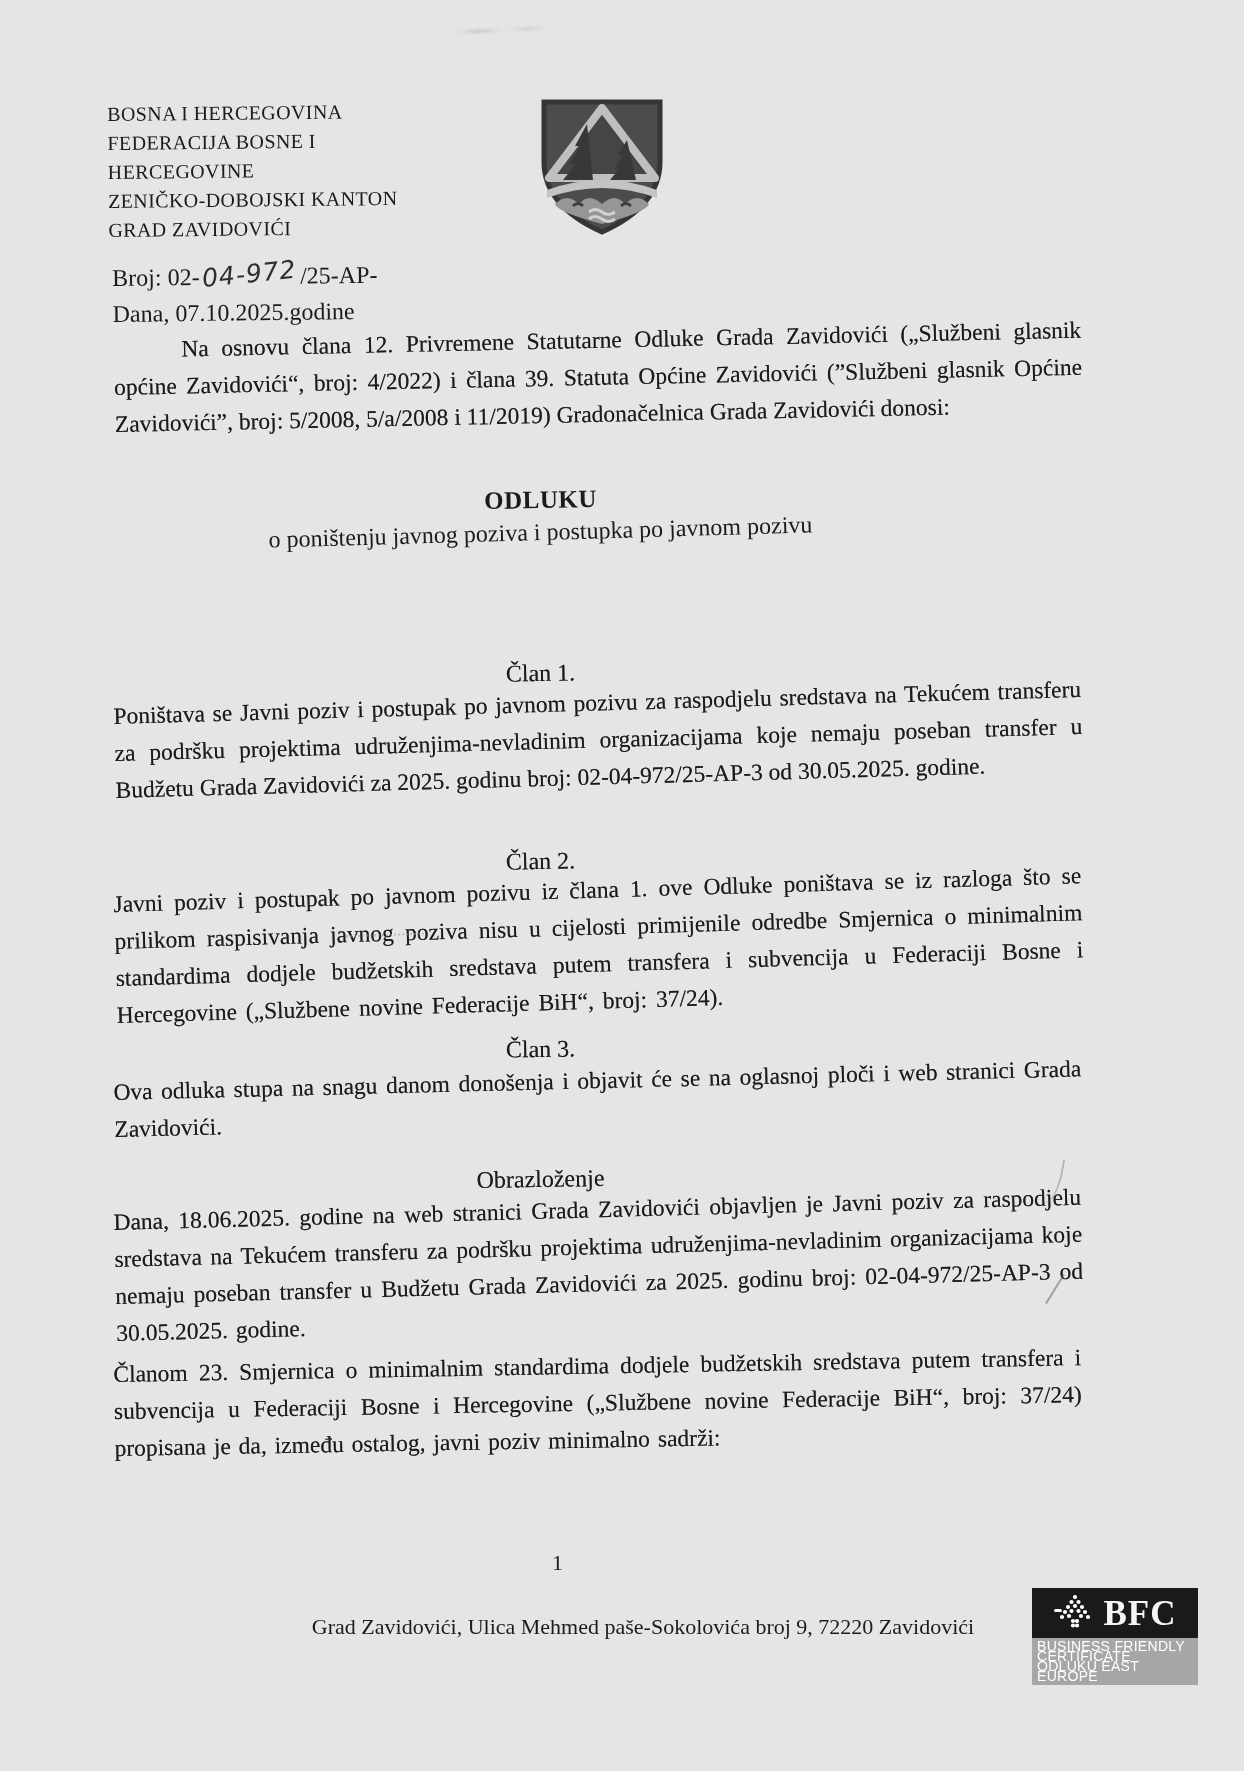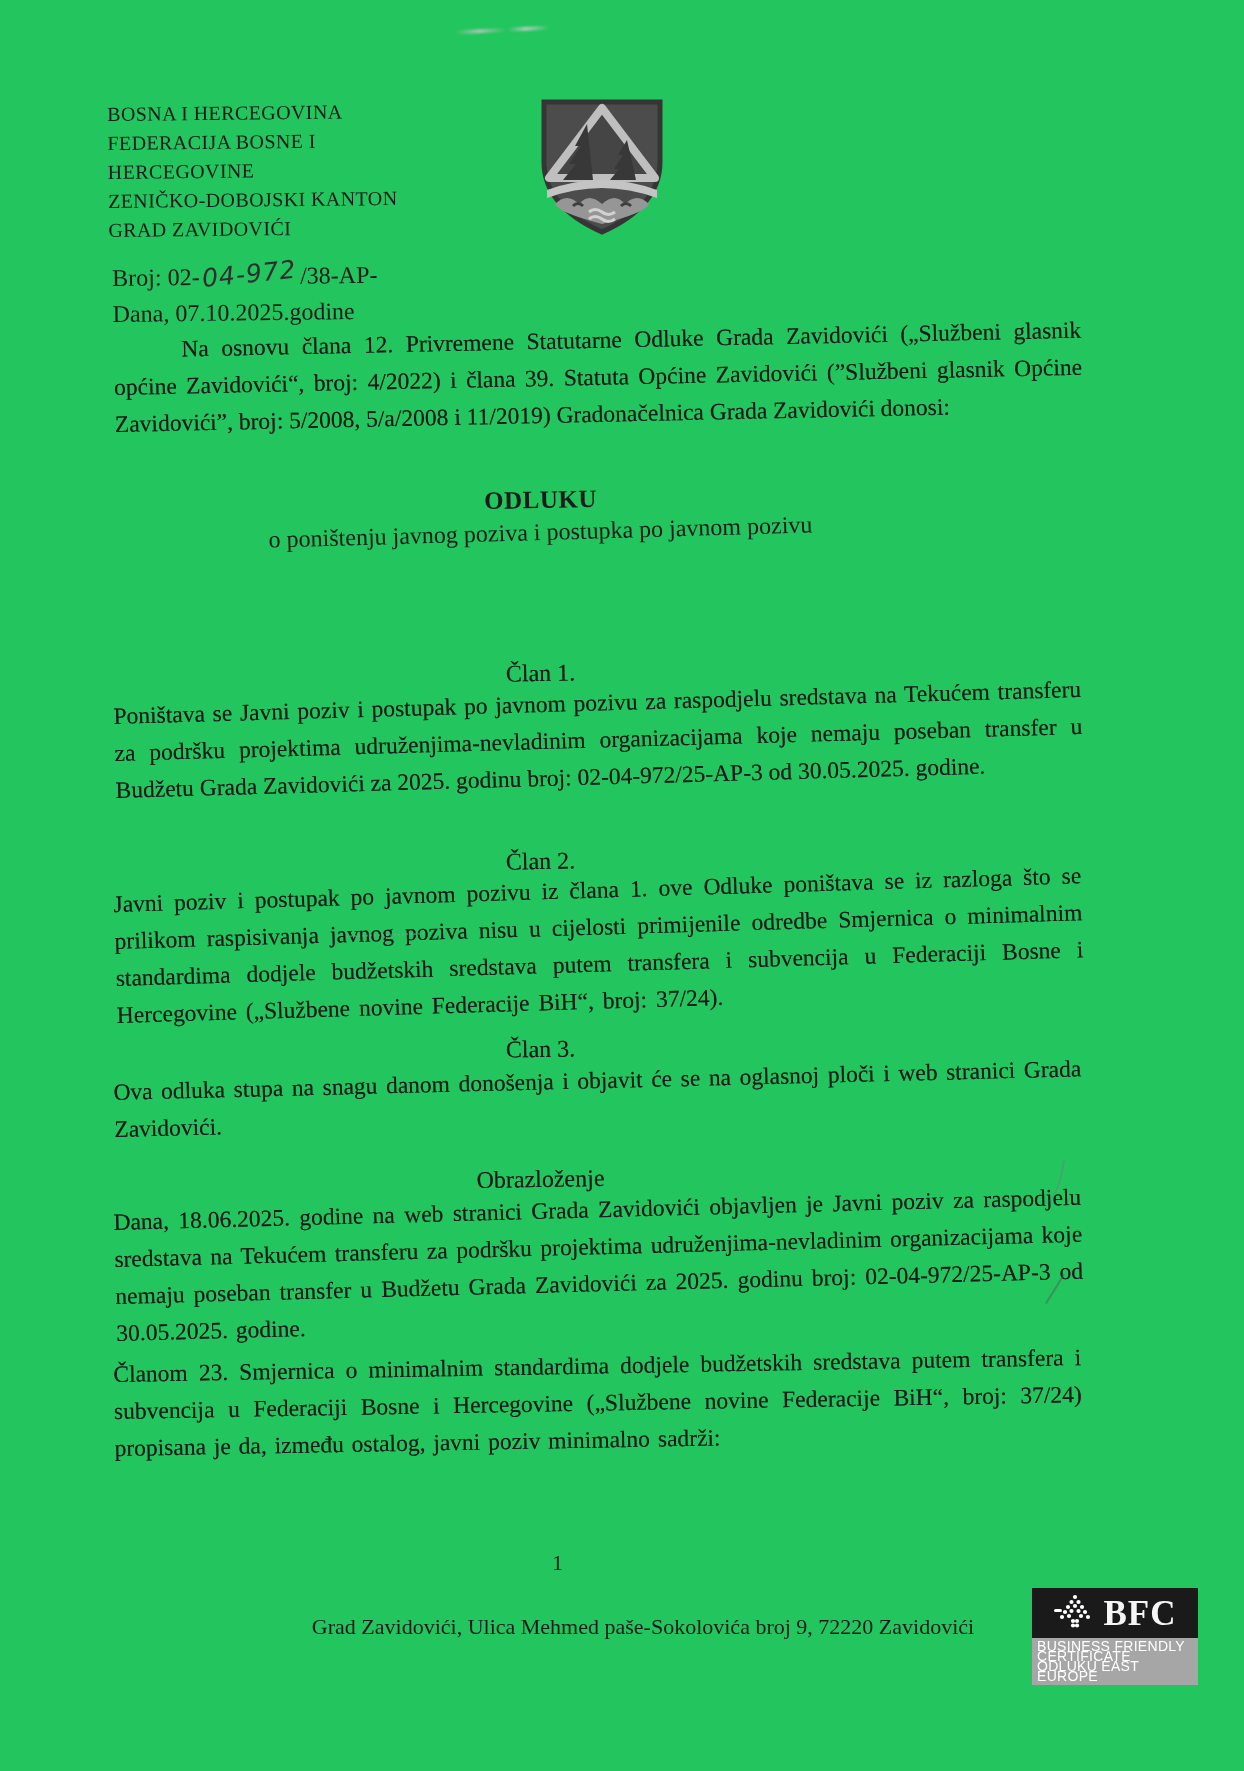--- a/index.html
+++ b/index.html
@@ -1,18 +1,18 @@
 <!DOCTYPE html>
 <html><head>
 <meta charset="utf-8">
 <style>
   html,body { margin:0; padding:0; background:#ffffff; }
   .page {
     position:relative; width:1244px; height:1771px;
-    background:#22c55e; overflow:hidden;
+    background:#e5e5e5; overflow:hidden;
     font-family:"Liberation Serif", serif; color:#1b1b1b;
   }
   .page * { box-sizing:border-box; }
 
   
   .header-block {
     position:absolute; left:107px; top:100px;
     font-size:20px; line-height:29px; letter-spacing:0.4px;
     transform:rotate(-0.6deg); transform-origin:0 0;
   }
@@ -135,21 +135,21 @@
       </g>
       <g stroke="#d2d2d2" stroke-width="3" fill="none">
         <path d="M52,114 q6,-5 13,0 q6,5 13,0"></path>
         <path d="M52,121 q6,-5 13,0 q6,5 13,0"></path>
       </g>
     </svg>
   </div>
 
   <div class="ref-block">
     <div>
-      <span>Broj: 02-</span><span class="handwritten">04-972</span><span>/38-AP-</span>
+      <span>Broj: 02-</span><span class="handwritten">04-972</span><span>/25-AP-</span>
     </div>
     <div>Dana, 07.10.2025.godine</div>
   </div>
 
   <p class="para intro">Na osnovu člana 12. Privremene Statutarne Odluke Grada Zavidovići („Službeni glasnik općine Zavidovići“, broj: 4/2022) i člana 39. Statuta Općine Zavidovići (”Službeni glasnik Općine Zavidovići”, broj: 5/2008, 5/a/2008 i 11/2019) Gradonačelnica Grada Zavidovići donosi:</p>
 
   <div class="title">ODLUKU</div>
   <div class="subtitle">o poništenju javnog poziva i postupka po javnom pozivu</div>
 
   <div class="heading h-clan1">Član 1.</div>

